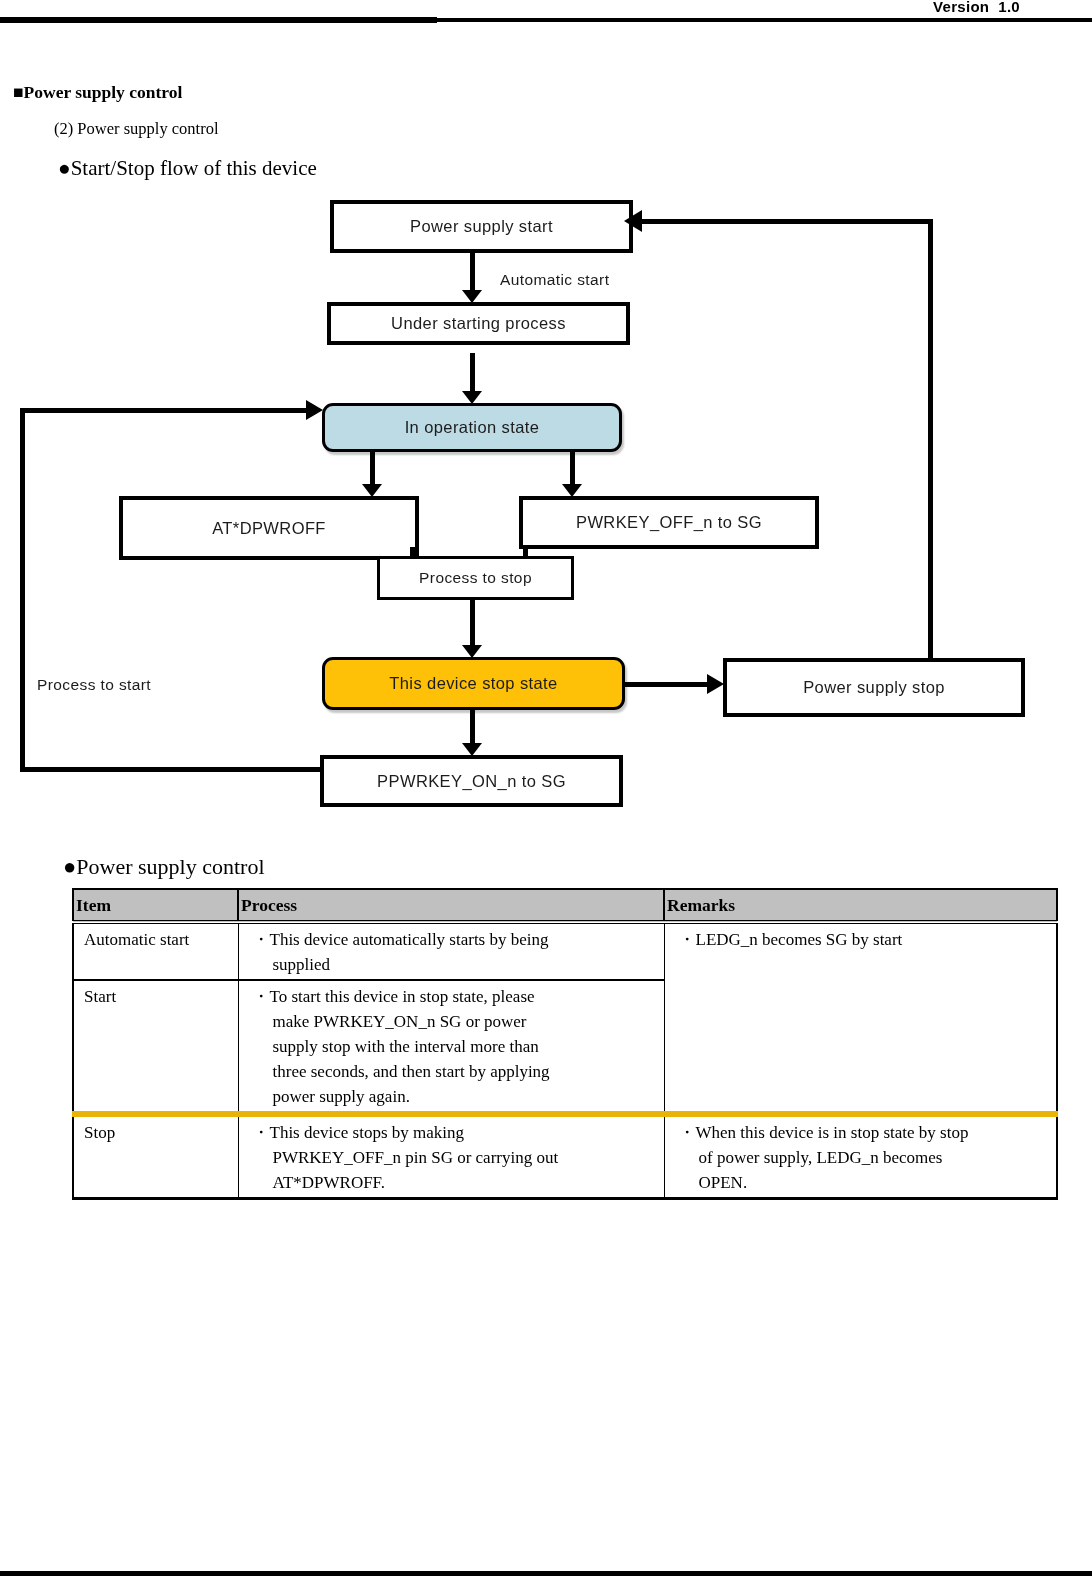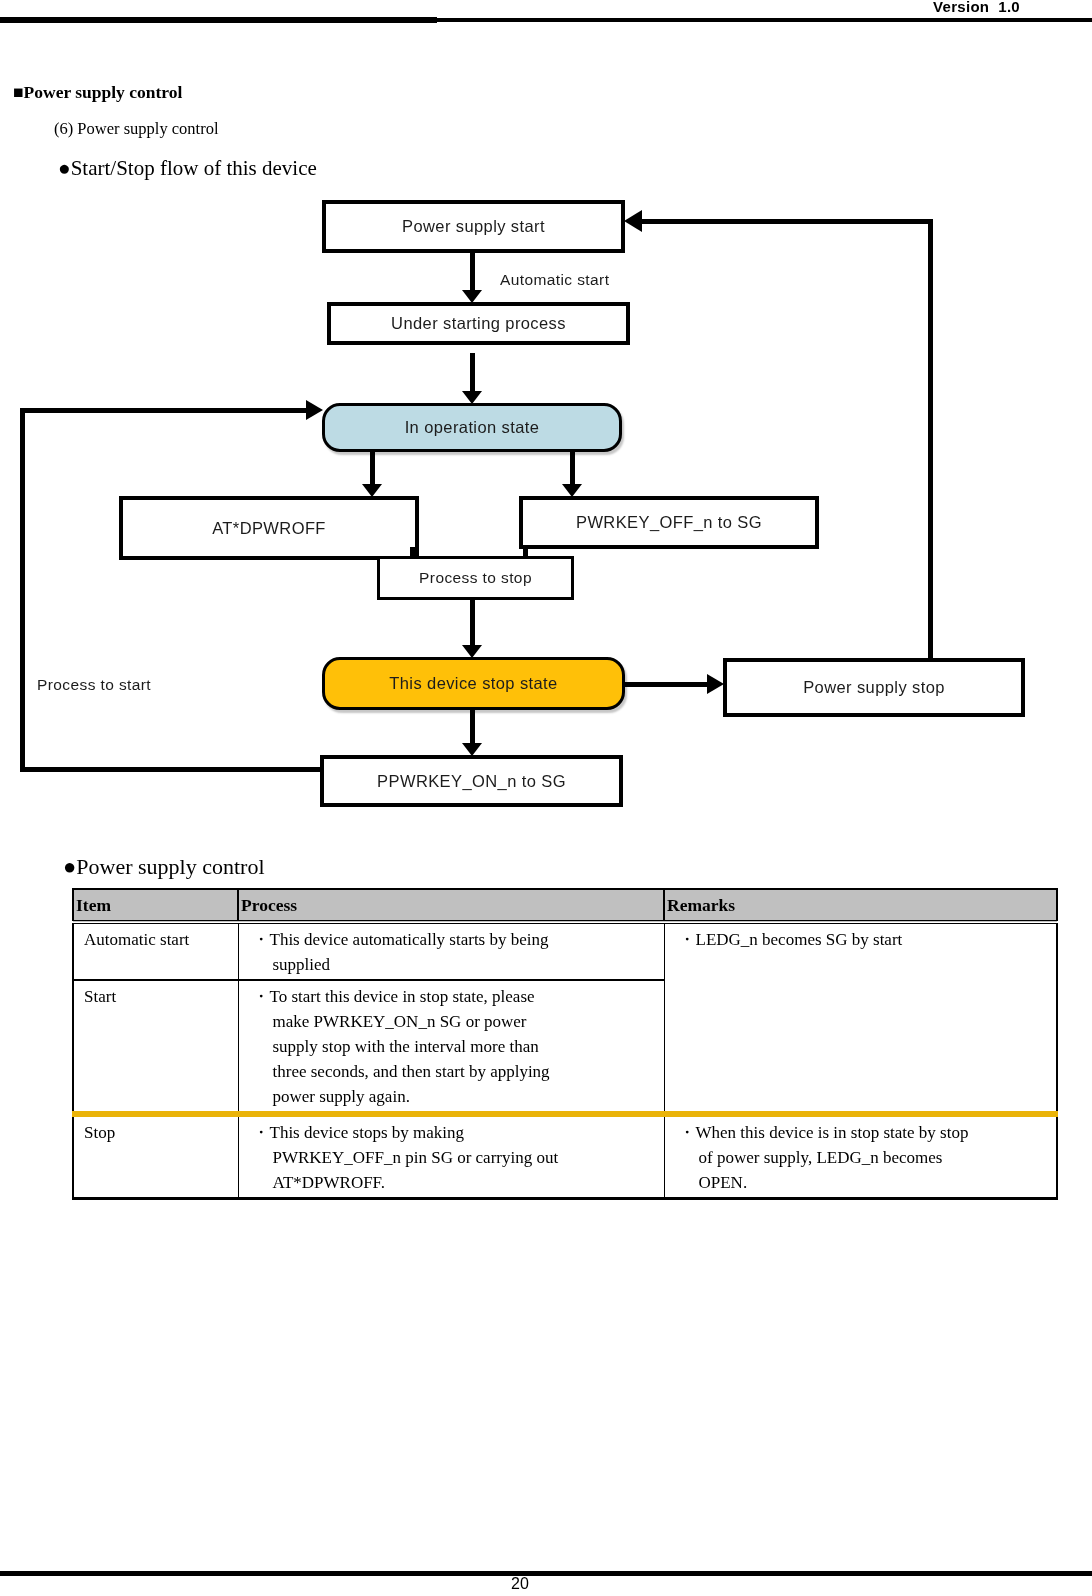--- a/index.html
+++ b/index.html
@@ -30,21 +30,21 @@
   .h-flow{position:absolute;left:58px;top:156px;font-size:21px;}
   .h-table{position:absolute;left:63px;top:854px;font-size:22px;}
 
   
   .fnode{
     position:absolute;border:4px solid #000;background:#fff;
     display:flex;align-items:center;justify-content:center;
     font-family:"Liberation Sans",sans-serif;font-size:16.5px;letter-spacing:0.4px;
     color:#1c1c1c;text-align:center;
   }
-  .round{border-width:3px;border-radius:18px;box-shadow:2px 3px 2px #c7c7c7;}
+  .round{border-width:3px;border-radius:11px;box-shadow:2px 3px 2px #c7c7c7;}
   .fill-op{background:var(--operation_fill,#BDDBE4);}
   .fill-stop{background:var(--stop_fill,#FFC008);}
   .flabel{
     position:absolute;font-family:"Liberation Sans",sans-serif;font-size:15.5px;
     letter-spacing:0.4px;color:#1c1c1c;white-space:nowrap;
   }
   .ln{position:absolute;background:var(--line,#000);}
   .arr{position:absolute;width:0;height:0;}
   .arr-down{border-left:10px solid transparent;border-right:10px solid transparent;border-top:13px solid var(--line,#000);}
   .arr-right{border-top:10px solid transparent;border-bottom:10px solid transparent;border-left:17px solid var(--line,#000);}
@@ -77,26 +77,26 @@
 </head>
 <body>
 
 <div class="page">
 
   <div class="version">Version  1.0</div>
   <div class="rule rule-top-left"></div>
   <div class="rule rule-top-right"></div>
 
   <div class="h-section">■Power supply control</div>
-  <div class="h-sub">(6) Power supply control</div>
+  <div class="h-sub">(2) Power supply control</div>
   <div class="h-flow">●Start/Stop flow of this device</div>
 
   <div>
 
-    <div class="fnode" style="left:322px;top:200px;width:303px;height:53px;">Power supply start</div>
+    <div class="fnode" style="left:330px;top:200px;width:303px;height:53px;">Power supply start</div>
     <div class="fnode" style="left:327px;top:302px;width:303px;height:43px;">Under starting process</div>
     <div class="fnode round fill-op" style="left:322px;top:403px;width:300px;height:49px;">In operation state</div>
     <div class="fnode" style="left:119px;top:496px;width:300px;height:64px;">AT*DPWROFF</div>
     <div class="fnode" style="left:519px;top:496px;width:300px;height:53px;">PWRKEY_OFF_n to SG</div>
     <div class="fnode" style="left:377px;top:556px;width:197px;height:44px;border-width:3px;font-size:15.5px;">Process to stop</div>
     <div class="fnode round fill-stop" style="left:322px;top:657px;width:303px;height:53px;">This device stop state</div>
     <div class="fnode" style="left:723px;top:658px;width:302px;height:59px;">Power supply stop</div>
     <div class="fnode" style="left:320px;top:755px;width:303px;height:52px;">PPWRKEY_ON_n to SG</div>
 
     <div class="flabel" style="left:500px;top:271px;">Automatic start</div>
@@ -170,15 +170,14 @@
 PWRKEY_OFF_n pin SG or carrying out
 AT*DPWROFF.</td>
       <td>・When this device is in stop state by stop
 of power supply, LEDG_n becomes
 OPEN.</td>
     </tr>
   </tbody>
     </table>
 
   <div class="rule rule-bottom"></div>
-  <div class="page-number">20</div>
 
 </div>
 
 </body></html>

